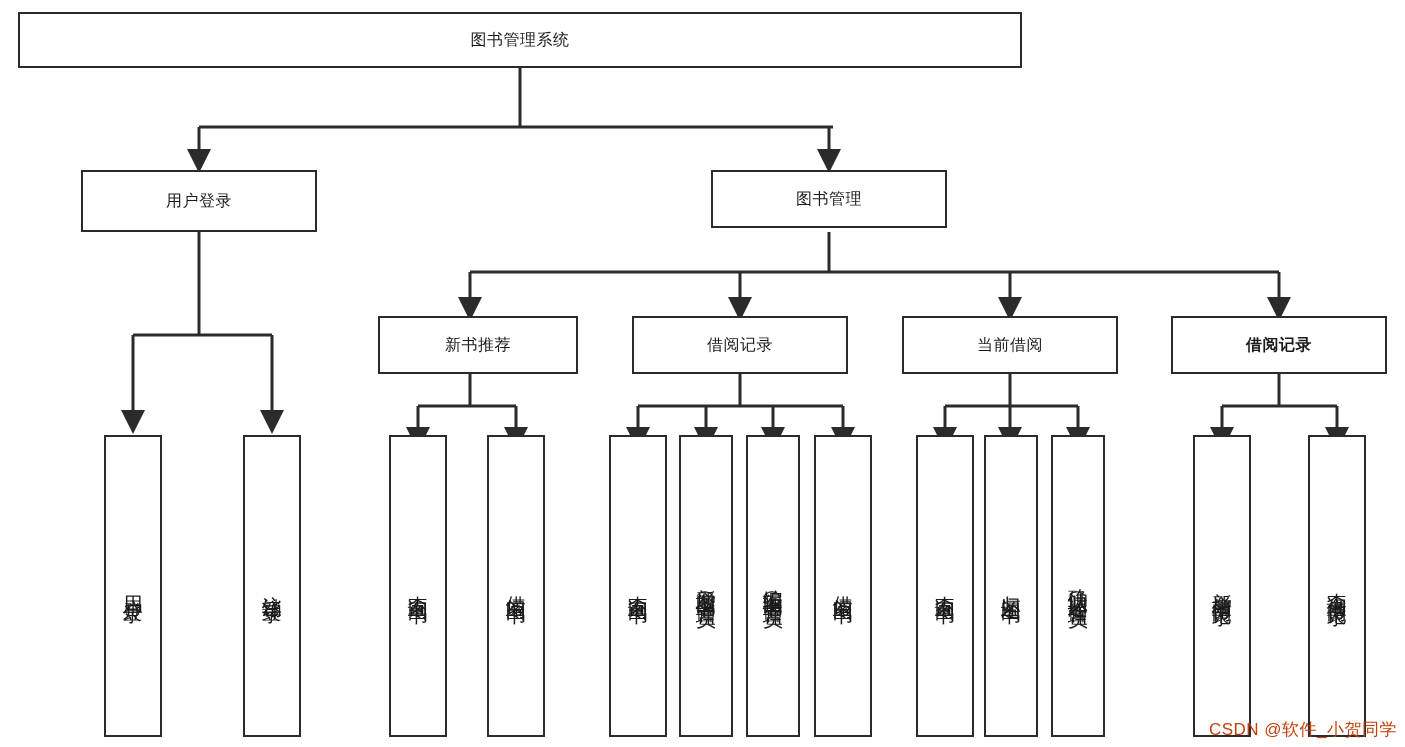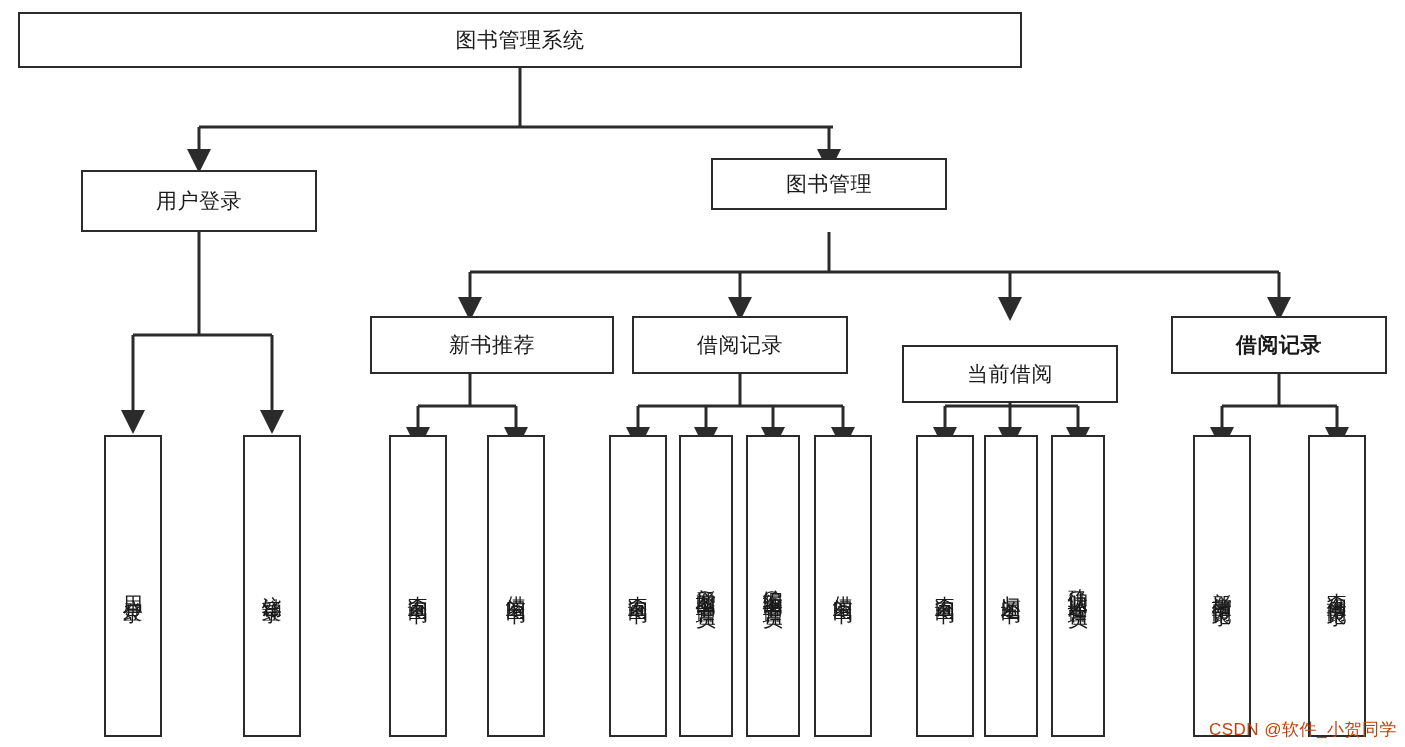--- a/index.html
+++ b/index.html
@@ -29,21 +29,21 @@
     box-sizing: border-box;
     border: 2px solid #2b2b2b;
     background: #ffffff;
     color: #1a1a1a;
     display: flex;
     align-items: center;
     justify-content: center;
     z-index: 2;
   }
   .node.h {
-    font-size: 21px;
+    font-size: 16px;
     letter-spacing: 0.5px;
     line-height: 1.2;
   }
   .node.v {
     font-size: 20px;
     line-height: 1.12;
   }
   .node.v .vtext {
     writing-mode: vertical-rl;
     text-orientation: upright;
@@ -116,25 +116,25 @@
       <path d="M1279,374 L1279,406"></path>
       <path d="M1222,406 L1337,406"></path>
       <path d="M1222,406 L1222,430" marker-end="url(#arrow)"></path>
       <path d="M1337,406 L1337,430" marker-end="url(#arrow)"></path>
     </g>
   </svg>
 
   <div class="node h root" style="left:18px; top:12px; width:1004px; height:56px;">图书管理系统</div>
 
   <div class="node h" style="left:81px; top:170px; width:236px; height:62px;">用户登录</div>
-  <div class="node h" style="left:711px; top:158px; width:236px; height:52px;">图书管理</div>
+  <div class="node h" style="left:711px; top:170px; width:236px; height:58px;">图书管理</div>
 
-  <div class="node h" style="left:370px; top:316px; width:244px; height:58px;">新书推荐</div>
+  <div class="node h" style="left:378px; top:316px; width:200px; height:58px;">新书推荐</div>
   <div class="node h" style="left:632px; top:316px; width:216px; height:58px;">借阅记录</div>
-  <div class="node h" style="left:902px; top:316px; width:216px; height:58px;margin-top:29px;">当前借阅</div>
+  <div class="node h" style="left:902px; top:316px; width:216px; height:58px;">当前借阅</div>
   <div class="node h" style="left:1171px; top:316px; width:216px; height:58px;font-weight:bold;">借阅记录</div>
 
   <div class="node v" style="left:104px; top:435px; width:58px; height:302px;">
     <span class="vtext">用户登录</span>
   </div>
   <div class="node v" style="left:243px; top:435px; width:58px; height:302px;">
     <span class="vtext">注销登录</span>
   </div>
 
   <div class="node v" style="left:389px; top:435px; width:58px; height:302px;">

